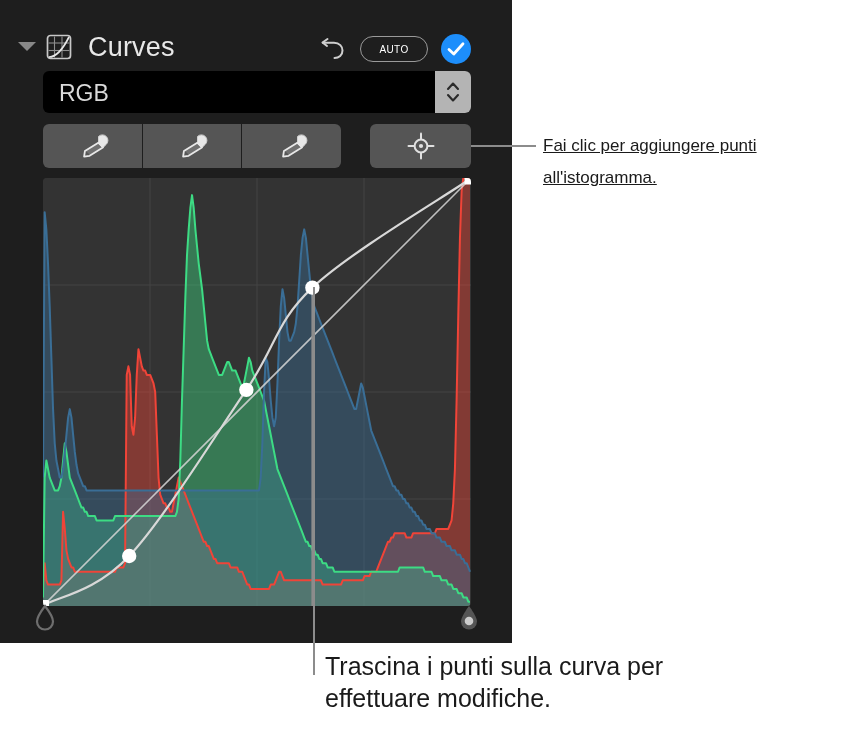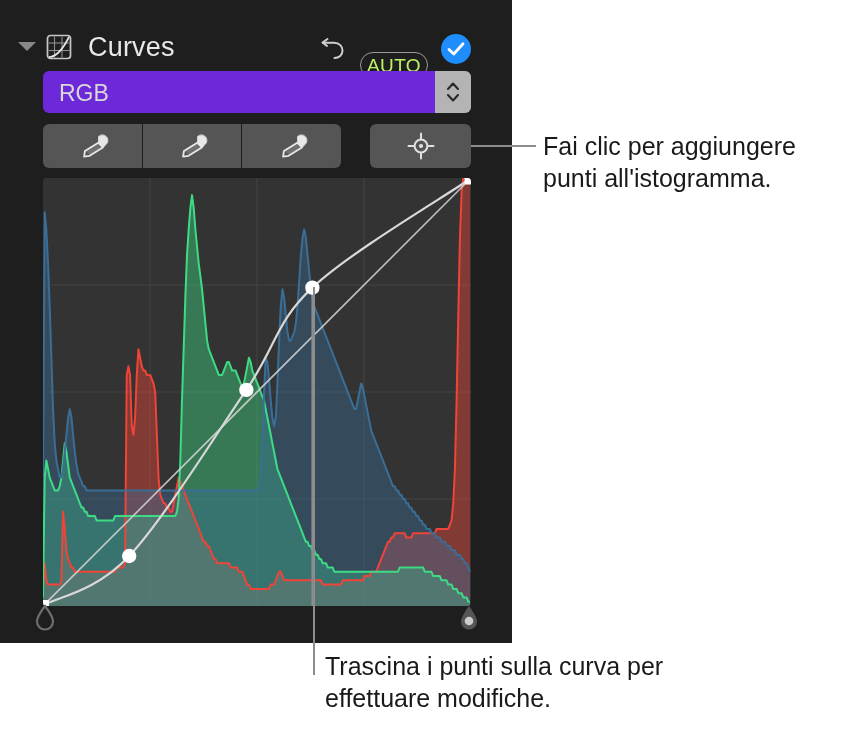--- a/index.html
+++ b/index.html
@@ -65,27 +65,27 @@
     position: absolute;
     left: 318px;
     top: 14px;
     width: 30px;
     height: 30px;
     cursor: pointer;
   }
   #auto-button {
     position: absolute;
     left: 360px;
-    top: 32px;
+    top: 16px;
     width: 68px;
     height: 26px;
     border: 1.6px solid #9a9a9a;
     border-radius: 13px;
-    color: #bef264;
-    font-size: 19px;
+    color: #ffffff;
+    font-size: 10px;
     letter-spacing: 0.4px;
     text-align: center;
     line-height: 25px;
     box-sizing: border-box;
     cursor: pointer;
     background: transparent;
   }
   #apply-toggle {
     position: absolute;
     left: 441px;
@@ -98,21 +98,21 @@
   }
   #apply-toggle svg { display: block; }
 
   
   #channel-popup {
     position: absolute;
     left: 43px;
     top: 71px;
     width: 428px;
     height: 42px;
-    background: #6d28d9;
+    background: #000000;
     border-radius: 6px;
     cursor: pointer;
   }
   #channel-value {
     position: absolute;
     left: 16px;
     top: 9px;
     font-size: 23px;
     color: #d9d9d9;
   }
@@ -175,23 +175,24 @@
     height: 28px;
     cursor: pointer;
   }
 
   
   #callout-add-points-text {
     position: absolute;
     left: 543px;
     top: 130px;
     width: 300px;
-    font-size: 25px;
+    font-size: 17px;
     line-height: 32px;
     color: #1a1a1a;
+    text-decoration: underline;
   }
   #callout-drag-points-text {
     position: absolute;
     left: 325px;
     top: 650px;
     width: 400px;
     font-size: 25px;
     line-height: 32px;
     color: #1a1a1a;
   }

